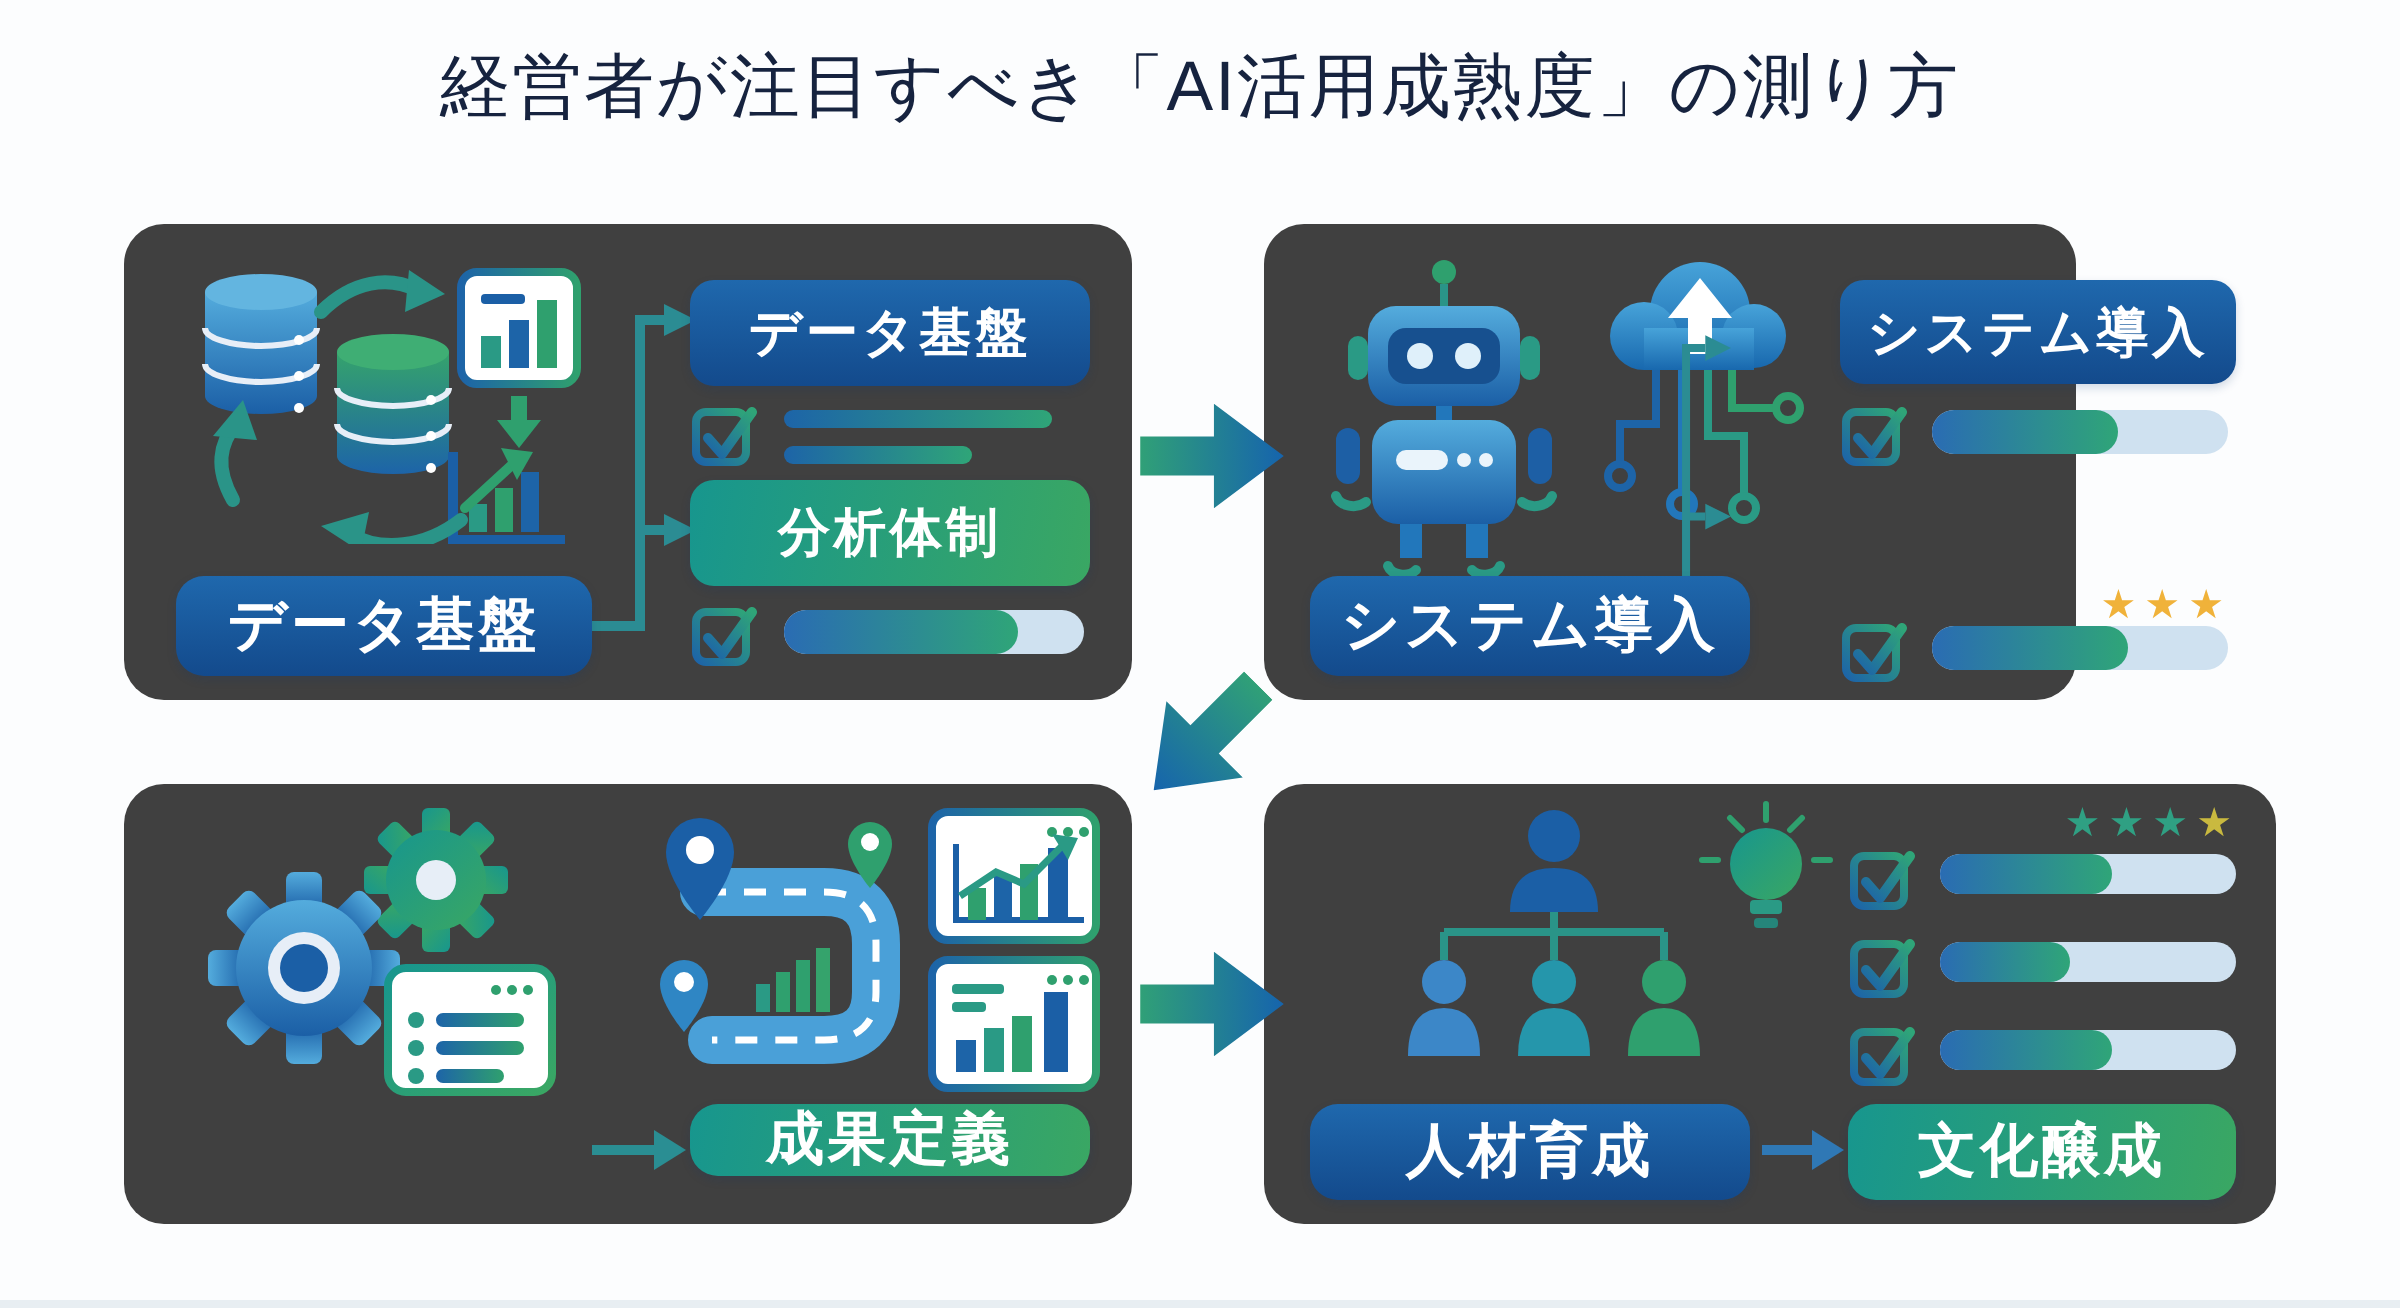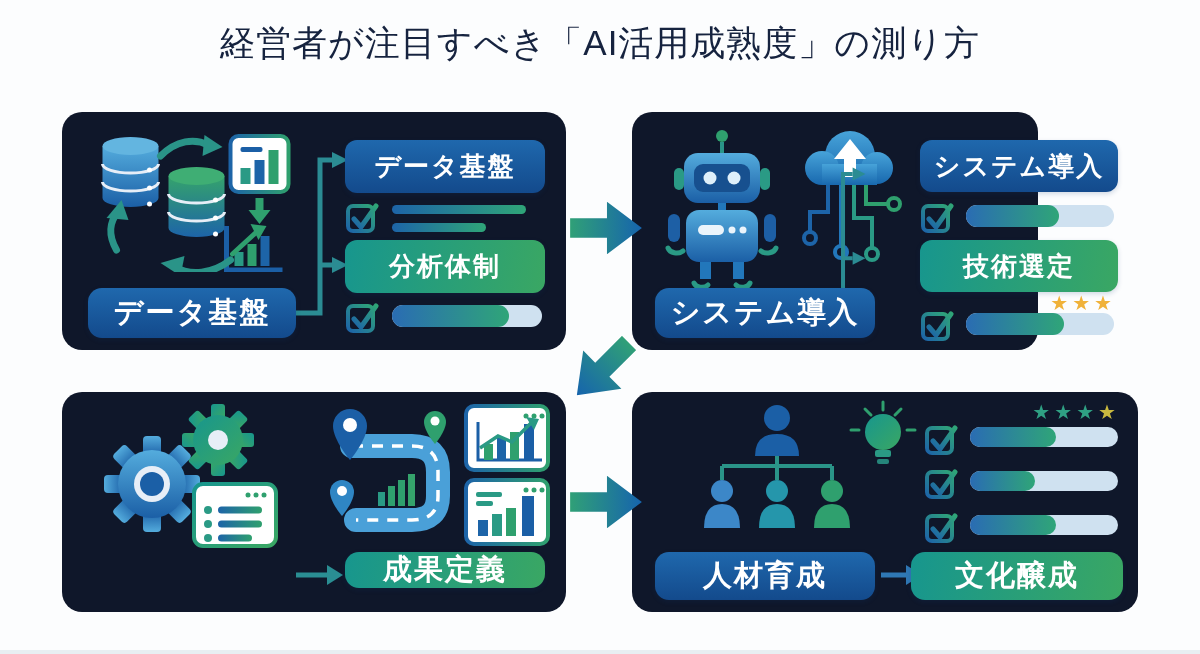--- a/index.html
+++ b/index.html
@@ -1,20 +1,20 @@
 <!DOCTYPE html>
 <html><head>
 <meta charset="utf-8">
 <style>
   html,body{margin:0;padding:0;background:#fcfdfe;}
   .canvas{position:relative;width:1200px;height:654px;background:#fcfdfe;
           font-family:"Liberation Sans",sans-serif;overflow:hidden;}
   .title{position:absolute;left:0;top:20px;width:100%;margin:0;text-align:center;
          font-size:35px;font-weight:400;color:#16233f;letter-spacing:1px;}
-  .panel{position:absolute;background:#0f172a;border-radius:20px;}
+  .panel{position:absolute;background:#404040;border-radius:20px;}
   .badge{position:absolute;display:flex;align-items:center;justify-content:center;
          color:#fff;font-weight:bold;letter-spacing:2px;border-radius:12px;
          box-shadow:0 2px 5px rgba(19,58,110,0.18);}
   .badge.blue{background:linear-gradient(180deg,#1f68ad,#134a8c);}
   .badge.teal{background:linear-gradient(100deg,#17968e,#3aa763);}
   .badge.small{font-size:26px;}
   .badge.big{font-size:29px;border-radius:14px;}
   .chk{position:absolute;width:34px;height:34px;}
   .track{position:absolute;height:22px;border-radius:11px;background:#cfe1f0;}
   .track .fill{height:100%;border-radius:11px;background:linear-gradient(90deg,#2a6cb3,#2fa578);}
@@ -188,21 +188,20 @@
     <div class="badge blue small" style="left:288px;top:28px;width:198px;height:52px">システム導入</div>
 
     <svg class="chk" style="left:288px;top:88px" viewBox="0 0 34 34">
       <rect x="3" y="6" width="25" height="25" rx="5" fill="none" stroke="url(#gChk)" stroke-width="4"></rect>
       <path d="M9,19 L16,27 L31,6" stroke="url(#gChk)" stroke-width="5" fill="none" stroke-linecap="round" stroke-linejoin="round"></path>
     </svg>
     <div class="track" style="left:334px;top:93px;width:148px">
       <div class="fill" style="width: 63%;"></div>
     </div>
 
-    <div class="badge teal small" style="left:288px;top:128px;width:198px;height:52px">技術選定</div>
 
     <div class="stars" style="left:334px;top:181px"><span style="color: rgb(240, 178, 58);">★</span><span style="color: rgb(240, 178, 58);">★</span><span style="color: rgb(240, 178, 58);">★</span></div>
 
     <svg class="chk" style="left:288px;top:196px" viewBox="0 0 34 34">
       <rect x="3" y="6" width="25" height="25" rx="5" fill="none" stroke="url(#gChk)" stroke-width="4"></rect>
       <path d="M9,19 L16,27 L31,6" stroke="url(#gChk)" stroke-width="5" fill="none" stroke-linecap="round" stroke-linejoin="round"></path>
     </svg>
     <div class="track" style="left:334px;top:201px;width:148px">
       <div class="fill" style="width: 66%;"></div>
     </div>
@@ -353,21 +352,21 @@
       <div class="fill" style="width: 58%;"></div>
     </div>
 
     <div class="badge blue big" style="left:23px;top:160px;width:220px;height:48px">人材育成</div>
 
     <svg class="icon" style="left:247px;top:168px" width="44" height="30" viewBox="0 0 44 30">
       <path d="M2,15 H27" stroke="#2f78b5" stroke-width="5"></path>
       <polygon points="27,5 43,15 27,25" fill="#2f78b5"></polygon>
     </svg>
 
-    <div class="badge teal big" style="left:279px;top:160px;width:212px;height:48px">文化醸成</div>
+    <div class="badge teal big" style="left:292px;top:160px;width:194px;height:48px">文化醸成</div>
   </div>
 
   <svg class="flow-arrow" style="left:570px;top:196px" width="72" height="64" viewBox="0 0 74 66">
     <polygon points="0,23 38,23 38,6 74,33 38,60 38,43 0,43" fill="url(#gFlow)"></polygon>
   </svg>
 
   <svg class="flow-arrow" style="left:566px;top:336px;transform:rotate(135deg)" width="74" height="66" viewBox="0 0 74 66">
     <polygon points="0,23 38,23 38,6 74,33 38,60 38,43 0,43" fill="url(#gFlow)"></polygon>
   </svg>
 

